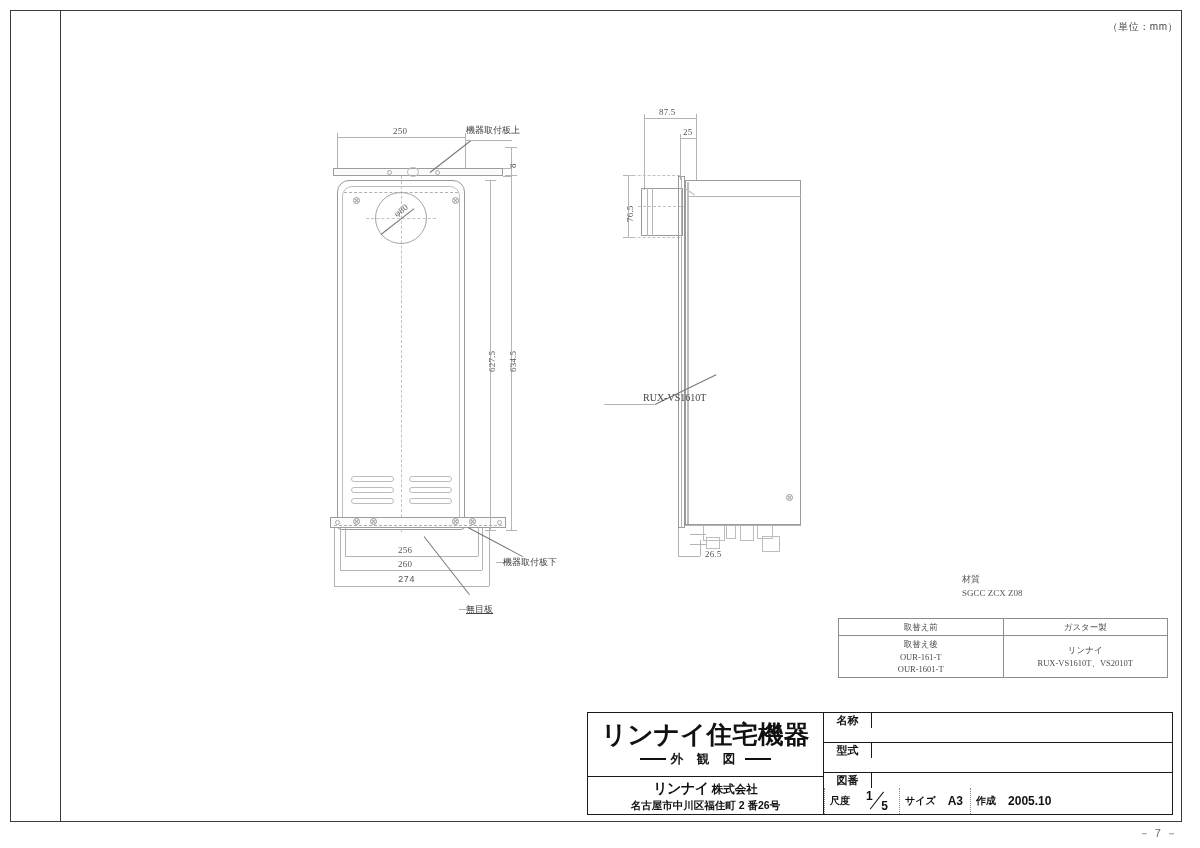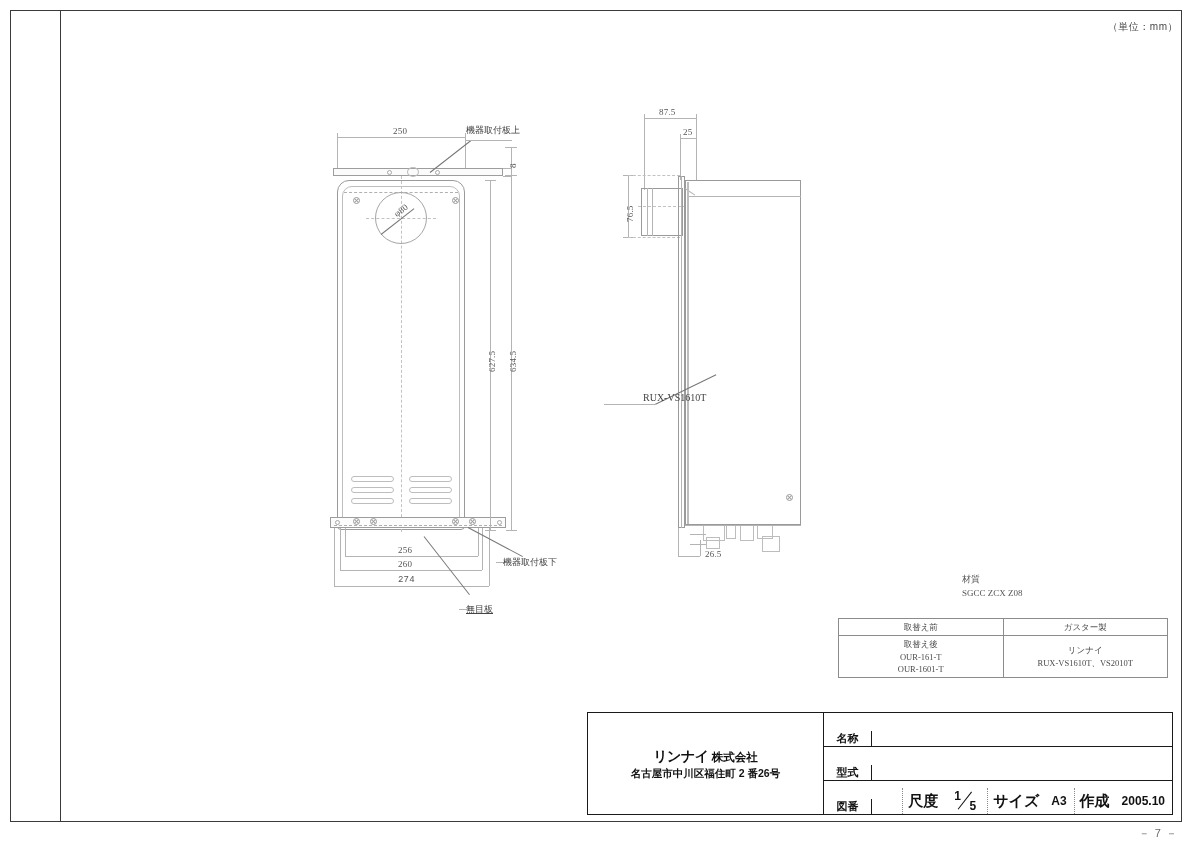--- a/index.html
+++ b/index.html
@@ -227,23 +227,24 @@
     font-weight: bold;
     color: #111;
   }
   .tb-right {
     flex: 1;
     display: flex;
     flex-direction: column;
   }
   .tb-row {
     display: flex;
-    align-items: flex-end;
+    align-items: flex-start;
     border-bottom: 1.4px solid #1a1a1a;
     box-sizing: border-box;
+    flex-direction: column;
   }
   .tb-row:last-child { border-bottom: none; }
   .tb-row.r1 { height: 34px; }
   .tb-row.r2 { height: 34px; }
   .tb-row.r3 { flex: 1; }
   .tb-key {
     width: 48px;
     display: flex;
     align-items: center;
     justify-content: center;
@@ -265,21 +266,21 @@
   .tb-val.model { font-size: 17px; letter-spacing: 1px; }
   .tb-blank { flex: 1; }
   .tb-meta {
     display: flex;
     align-items: stretch;
   }
   .meta-key {
     display: flex;
     align-items: center;
     justify-content: center;
-    font-size: 15px;
+    font-size: 10px;
     font-weight: bold;
     color: #111;
     padding: 0 5px;
     border-left: 1px dotted #8a8a8a;
   }
   .meta-val {
     display: flex;
     align-items: center;
     justify-content: center;
     font-size: 12px;
@@ -481,20 +482,28 @@
       <td>
         <div>リンナイ</div>
         <div>RUX-VS1610T、VS2010T</div>
       </td>
     </tr>
   </tbody>
     </table>
 
   <div class="title-block">
     <div class="tb-left">
+      <div class="tb-logo-cell">
+        <div class="brand-main">リンナイ住宅機器</div>
+        <div class="brand-sub">
+          <span class="rule"></span>
+          <span>外 観 図</span>
+          <span class="rule"></span>
+        </div>
+      </div>
       <div class="tb-company-cell">
         <div class="company-name">
           <span class="big">リンナイ</span>
           <span>株式会社</span>
         </div>
         <div class="company-addr">名古屋市中川区福住町 2 番26号</div>
       </div>
     </div>
 
     <div class="tb-right">

